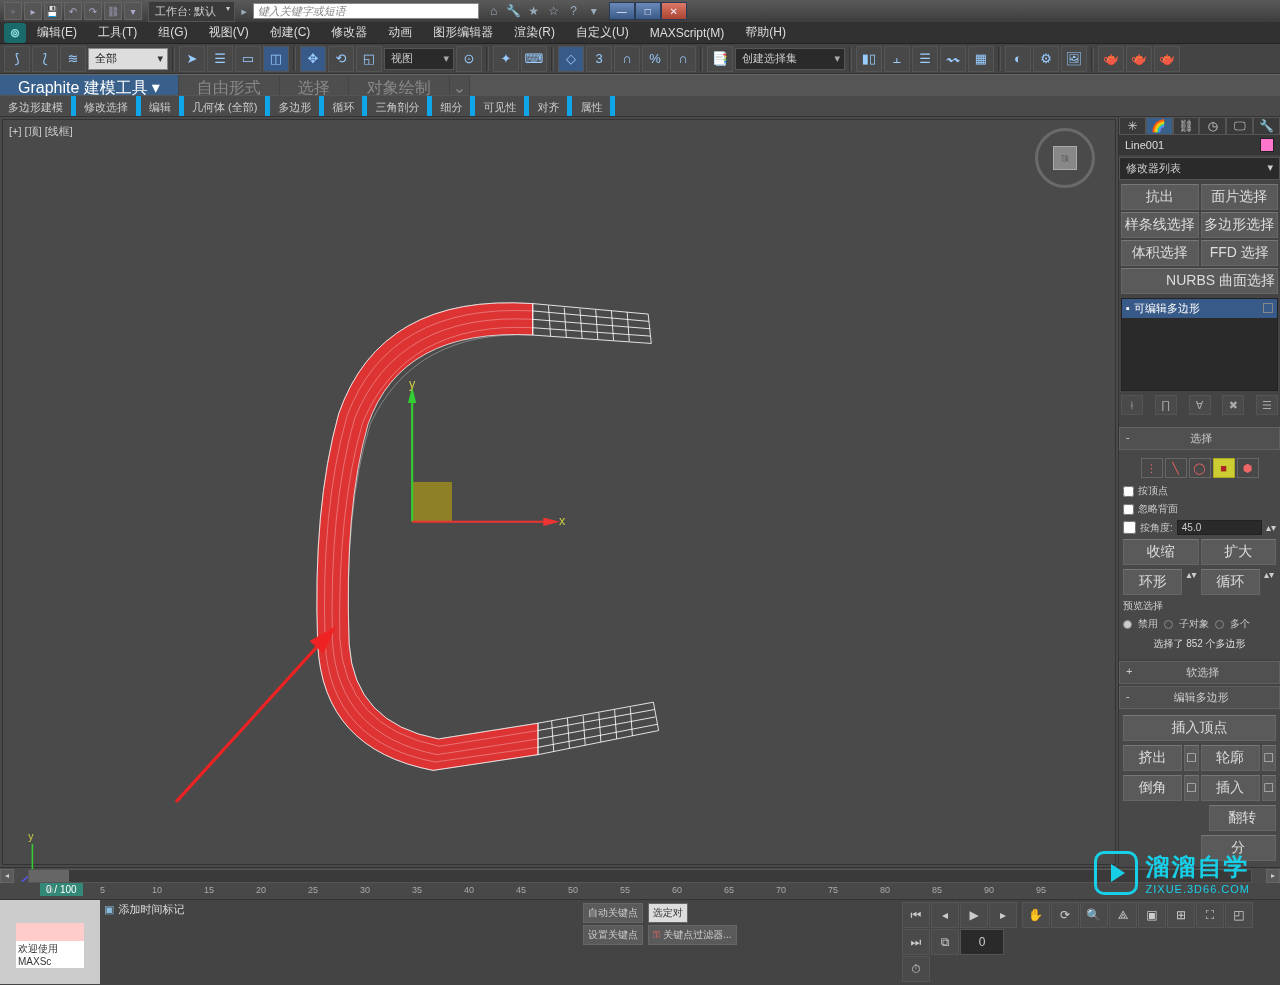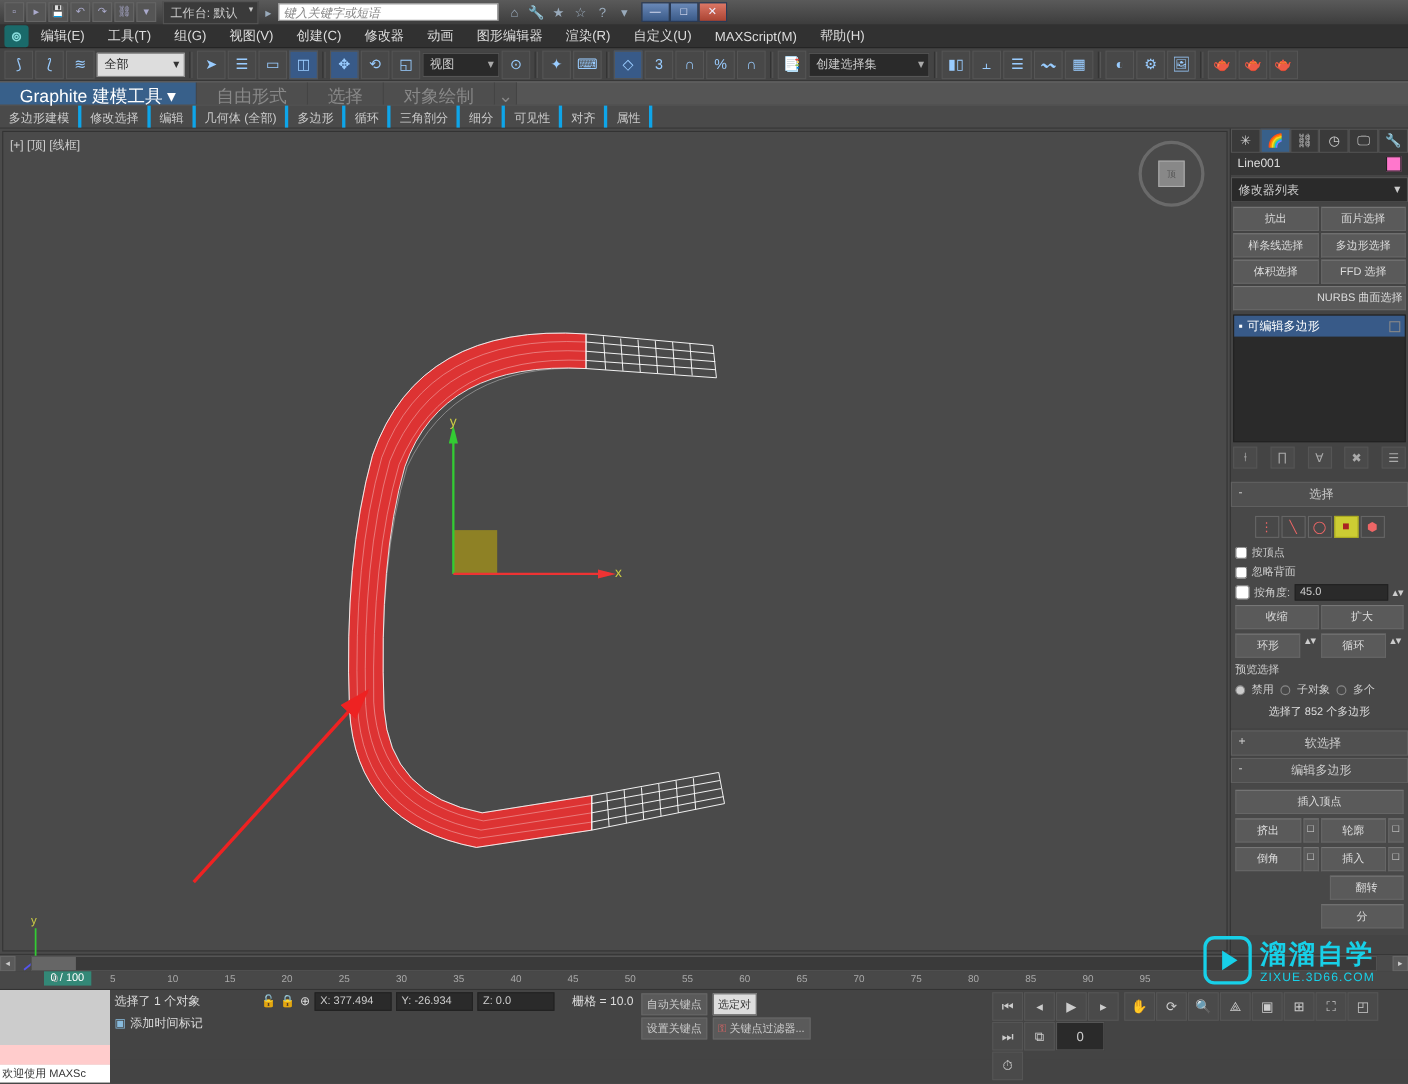--- a/index.html
+++ b/index.html
@@ -5,21 +5,21 @@
 * { box-sizing: border-box; margin: 0; padding: 0; font-family: "Microsoft YaHei", Arial, sans-serif; }
 body { background: #444; color: #ccc; font-size: 11px; width: 1280px; height: 985px; overflow: hidden; position: relative; }
 
 
 .titlebar { height: 22px; background: linear-gradient(#5a5a5a,#3d3d3d); display: flex; align-items: center; padding: 0 4px; }
 .titlebar .qat { display: flex; gap: 2px; }
 .titlebar .qat .ic { width: 18px; height: 18px; background:#555; border:1px solid #666; display:flex;align-items:center;justify-content:center;font-size:10px;color:#aac; }
 .titlebar .workspace { margin-left:6px; color:#ccc; font-size:11px; padding:2px 18px 2px 6px; background:#3a3a3a; border:1px solid #555; position:relative;}
 .titlebar .workspace::after{content:"▾";position:absolute;right:4px;top:2px;font-size:8px;}
 .titlebar .apptitle { flex:1; text-align:center; color:#9cd; font-size:12px; }
-.titlebar .search { width: 200px; background:#fff; border:1px solid #888; height:16px; padding:0 4px; color:#888; font-style:italic; font-size:11px; display:flex; align-items:center;}
+.titlebar .search { width: 226px; background:#fff; border:1px solid #888; height:16px; padding:0 4px; color:#888; font-style:italic; font-size:11px; display:flex; align-items:center;}
 .titlebar .right-ics { display:flex; gap:2px; margin-left:6px; }
 .titlebar .right-ics .ic { width:18px;height:18px;display:flex;align-items:center;justify-content:center;color:#9ab;font-size:12px; }
 .winctl { display:flex; margin-left:6px; }
 .winctl div { width:26px; height:18px; background:linear-gradient(#6a89b8,#3a5a88); border:1px solid #2a3a55; display:flex;align-items:center;justify-content:center;color:#eef;font-size:10px;}
 .winctl .close{background:linear-gradient(#d76,#a43);}
 
 
 .menubar { height: 22px; background:#313131; display:flex; align-items:center; padding:0 4px; gap:1px; border-bottom:1px solid #222;}
 .menubar .logo { width:22px;height:20px;background:#1a6a6a;border-radius:3px;display:flex;align-items:center;justify-content:center;color:#8dd;font-size:12px;font-weight:bold;}
 .menubar .mitem { padding: 3px 10px; color:#ddd; font-size:12px; }
@@ -33,41 +33,41 @@
 .tb-dd.dark { background:#2a2a2a; color:#ccc; border-color:#555;}
 .tb-dd.dark::after{color:#aaa;}
 
 
 .ribbon { background:#555; border-top:1px solid #666;}
 .ribbon-tabs { height:20px; display:flex;}
 .rtab { padding:3px 18px; background:#4e4e4e; color:#888; font-size:16px; border-right:1px solid #444;}
 .rtab.active { background:#38608a; color:#fff; }
 .rtab .dd { margin-left:4px; }
 .ribbon-sub { height:22px; background:#4a4a4a; display:flex; border-top:1px solid #555;border-bottom:1px solid #333;}
-.rsub { padding:4px 8px; color:#ccc; font-size:11px; border-right:3px solid #0ea5e9;}
+.rsub { padding:4px 8px; color:#ccc; font-size:11px; border-right:5px solid #0ea5e9;}
 
 
 .vparea { position:relative; height: 750px; background:#4a4a4a; display:flex; }
 .viewport { flex:1; background:#4a4a4a; position:relative; margin:2px; border:1px solid #333; }
 .vplabel { position:absolute; top:4px; left:6px; color:#ccc; font-size:11px; }
 .viewcube { position:absolute; top:8px; right:20px; width:60px; height:60px; }
 .viewcube .ring{position:absolute;width:60px;height:60px;border:3px solid #6a6a6a;border-radius:50%;}
 .viewcube .cube{position:absolute;left:18px;top:18px;width:24px;height:24px;background:#888;border:1px solid #aaa;display:flex;align-items:center;justify-content:center;font-size:8px;color:#555;}
 
 
 .cmdpanel { width:162px; background:#444; border-left:1px solid #333; display:flex; flex-direction:column;}
 .cmd-tabs { display:flex; height:22px; background:#3a3a3a;}
 .cmd-tabs .ct { flex:1; display:flex;align-items:center;justify-content:center; border:1px solid #555; font-size:12px;}
 .cmd-tabs .ct.active{background:#38608a;}
 .objname { background:#363636; padding:3px 6px; color:#ddd; font-size:11px; display:flex; align-items:center;}
 .objname .swatch { width:14px;height:14px;background:#f7c;margin-left:auto;border:1px solid #222;}
 .mod-dd { background:#2a2a2a; color:#ccc; padding:3px 6px; margin:2px 0; border:1px solid #555; position:relative;}
 .mod-dd::after{content:"▾";position:absolute;right:6px;}
 .btn-grid { display:grid; grid-template-columns:1fr 1fr; gap:2px; padding:2px;}
-.pbtn { background:#5a5a5a; border:1px solid #666; border-top-color:#777; padding:3px 2px; text-align:center; font-size:10px; color:#ddd;}
+.pbtn { background:#5a5a5a; border:1px solid #666; border-top-color:#777; padding:3px 2px; text-align:center; font-size:14px; color:#ddd;}
 .pbtn.wide { grid-column:1/3;}
 .mod-stack { background:#2a2a2a; margin:2px; height:116px; border:1px solid #222;}
 .mod-item { background:#385a88; color:#fff; padding:2px 4px; display:flex; align-items:center; gap:4px; font-size:11px;}
 .mod-item .box{width:10px;height:10px;border:1px solid #888;}
 .mini-tb { display:flex; gap:2px; padding:2px; justify-content:space-between;}
 .mini-tb .mb{width:22px;height:20px;background:#4a4a4a;border:1px solid #555;display:flex;align-items:center;justify-content:center;font-size:11px;color:#aaa;}
 
 .rollout-hd { background:#505050; padding:3px 6px; text-align:center; font-size:11px; border:1px solid #606060; margin:2px 0 0;}
 .rollout-hd .pm{float:left;}
 .rollout-body { background:#484848; padding:4px; font-size:10px;}
@@ -87,21 +87,21 @@
 
 
 .timeline { height:16px; background:#4a4a4a; display:flex; align-items:center; border-top:1px solid #333;}
 .timeline .tl-scroll{flex:1;height:14px;background:#3a3a3a;border:1px solid #555;position:relative;margin:0 14px;}
 .timeline .tl-thumb{position:absolute;left:0;width:40px;height:12px;background:#666;}
 .timeline .tl-btn{width:14px;height:14px;background:#5a5a5a;border:1px solid #666;font-size:8px;display:flex;align-items:center;justify-content:center;}
 .frames { height:16px; background:#484848; position:relative; font-size:9px; color:#aaa;}
 .frames .fbadge{position:absolute;left:40px;top:0;background:#387; color:#fff; padding:1px 6px; font-size:10px;}
 .frames .tick{position:absolute;top:2px;}
 .statusbar { height:64px; background:#444; border-top:1px solid #333; display:grid; grid-template-columns: 100px 1fr 320px 120px 260px; }
-.sb-left { background:#ccc; color:#333; padding:0; font-size:10px; display:flex; flex-direction:column; justify-content:flex-end;}
+.sb-left { background:#ccc; color:#333; padding:16px; font-size:10px; display:flex; flex-direction:column; justify-content:flex-end;}
 .sb-mid { padding:2px 4px; font-size:11px; color:#ddd; display:flex;flex-direction:column; gap:4px;}
 .sb-mid .row{display:flex;align-items:center;gap:4px;}
 .coord-row{display:flex;gap:4px;align-items:center;}
 .coord-row .cbox{background:#2a2a2a;padding:2px 4px;border:1px solid #222;color:#ccc;font-size:10px;min-width:70px;}
 .sb-play { display:flex;flex-wrap:wrap; gap:1px; padding:2px; align-content:flex-start;}
 .sb-play .pb{width:28px;height:26px;background:#4a4a4a;border:1px solid #555;display:flex;align-items:center;justify-content:center;color:#ccc;font-size:12px;}
 .sb-key { padding:2px; font-size:10px;}
 .sb-key .kb{background:#5a5a5a;padding:2px 4px;border:1px solid #666;margin:1px;display:inline-block;}
 
 
@@ -459,32 +459,20 @@
   <span class="tick" style="left:1036px">95</span>
 </div>
 
 <div class="statusbar">
   <div class="sb-left">
     <div style="background:#fcc;padding:1px 2px;height:18px;"></div>
     <div style="background:#fff;padding:1px 2px;"><span>欢迎使用</span> <span>MAXSc</span></div>
   </div>
   <div class="sb-mid">
     <div class="row">
-      <span style="flex:1">选择了 1 个对象</span>
-      <span style="color:#da5;">🔓</span>
-      <span style="color:#da5;">🔒</span>
-      <span>⊕</span>
-      <div class="coord-row">
-        <span class="cbox">X: 377.494</span>
-        <span class="cbox">Y: -26.934</span>
-        <span class="cbox">Z: 0.0</span>
-      </div>
-      <span style="margin-left:12px;">栅格 = 10.0</span>
-    </div>
-    <div class="row">
       <span style="color:#8bd;">▣</span>
       <span>添加时间标记</span>
     </div>
   </div>
   <div class="sb-key">
     <div class="kb">自动关键点</div>
     <div class="kb" style="background:#ddd;color:#333;">选定对</div><br>
     <div class="kb">设置关键点</div>
     <div class="kb"><span style="color:#e66;">⚿</span> <span>关键点过滤器...</span></div>
   </div>

